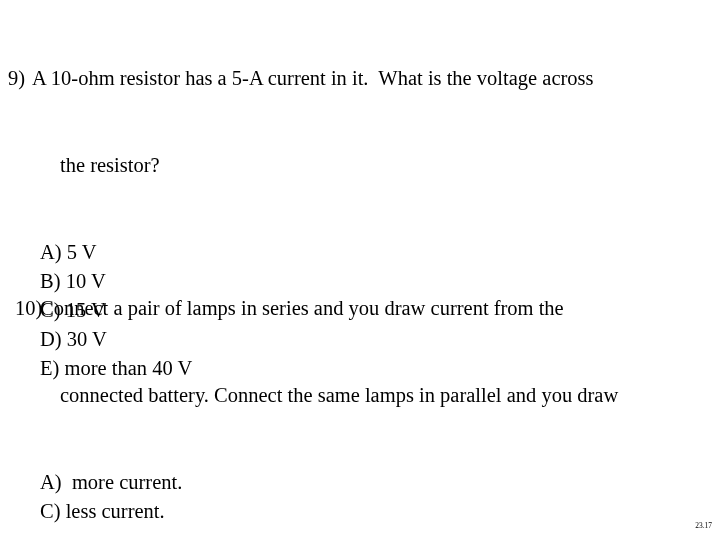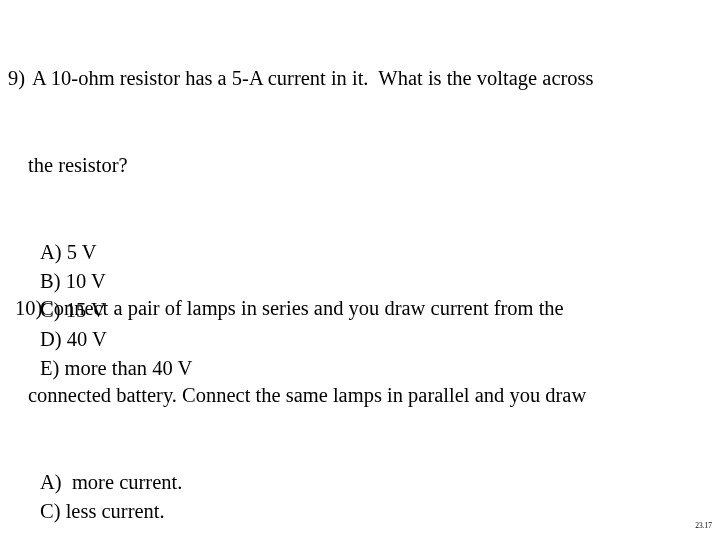--- a/index.html
+++ b/index.html
@@ -33,21 +33,21 @@
   #question-9  { top: 6px; }
   #question-10 { top: 236px; }
 
   .q-stem {
     display: block;
     white-space: pre-wrap;
   }
   
   .q-stem-line {
     display: block;
-    padding-left: 28px;
+    padding-left: 60px;
     text-indent: 0;
     white-space: pre;
   }
   .q-stem-line.first {
     padding-left: 0;
     position: relative;
   }
   .q-number {
     display: inline-block;
     text-align: left;
@@ -90,21 +90,21 @@
 
   <div class="question" id="question-9">
     <div class="q-stem">
       <span class="q-stem-line first"><span class="q-number">9)</span><span>A 10-ohm resistor has a 5-A current in it.  What is the voltage across</span></span>
       <span class="q-stem-line">the resistor?</span>
     </div>
     <div class="options">
       <div class="option">A) 5 V</div>
       <div class="option">B) 10 V</div>
       <div class="option">C) 15 V</div>
-      <div class="option">D) 40 V</div>
+      <div class="option">D) 30 V</div>
       <div class="option">E) more than 40 V</div>
     </div>
   </div>
 
   <div class="question" id="question-10">
     <div class="q-stem">
       <span class="q-stem-line first"><span class="q-number">10)</span><span>Connect a pair of lamps in series and you draw current from the</span></span>
       <span class="q-stem-line">connected battery. Connect the same lamps in parallel and you draw</span>
     </div>
     <div class="options">

